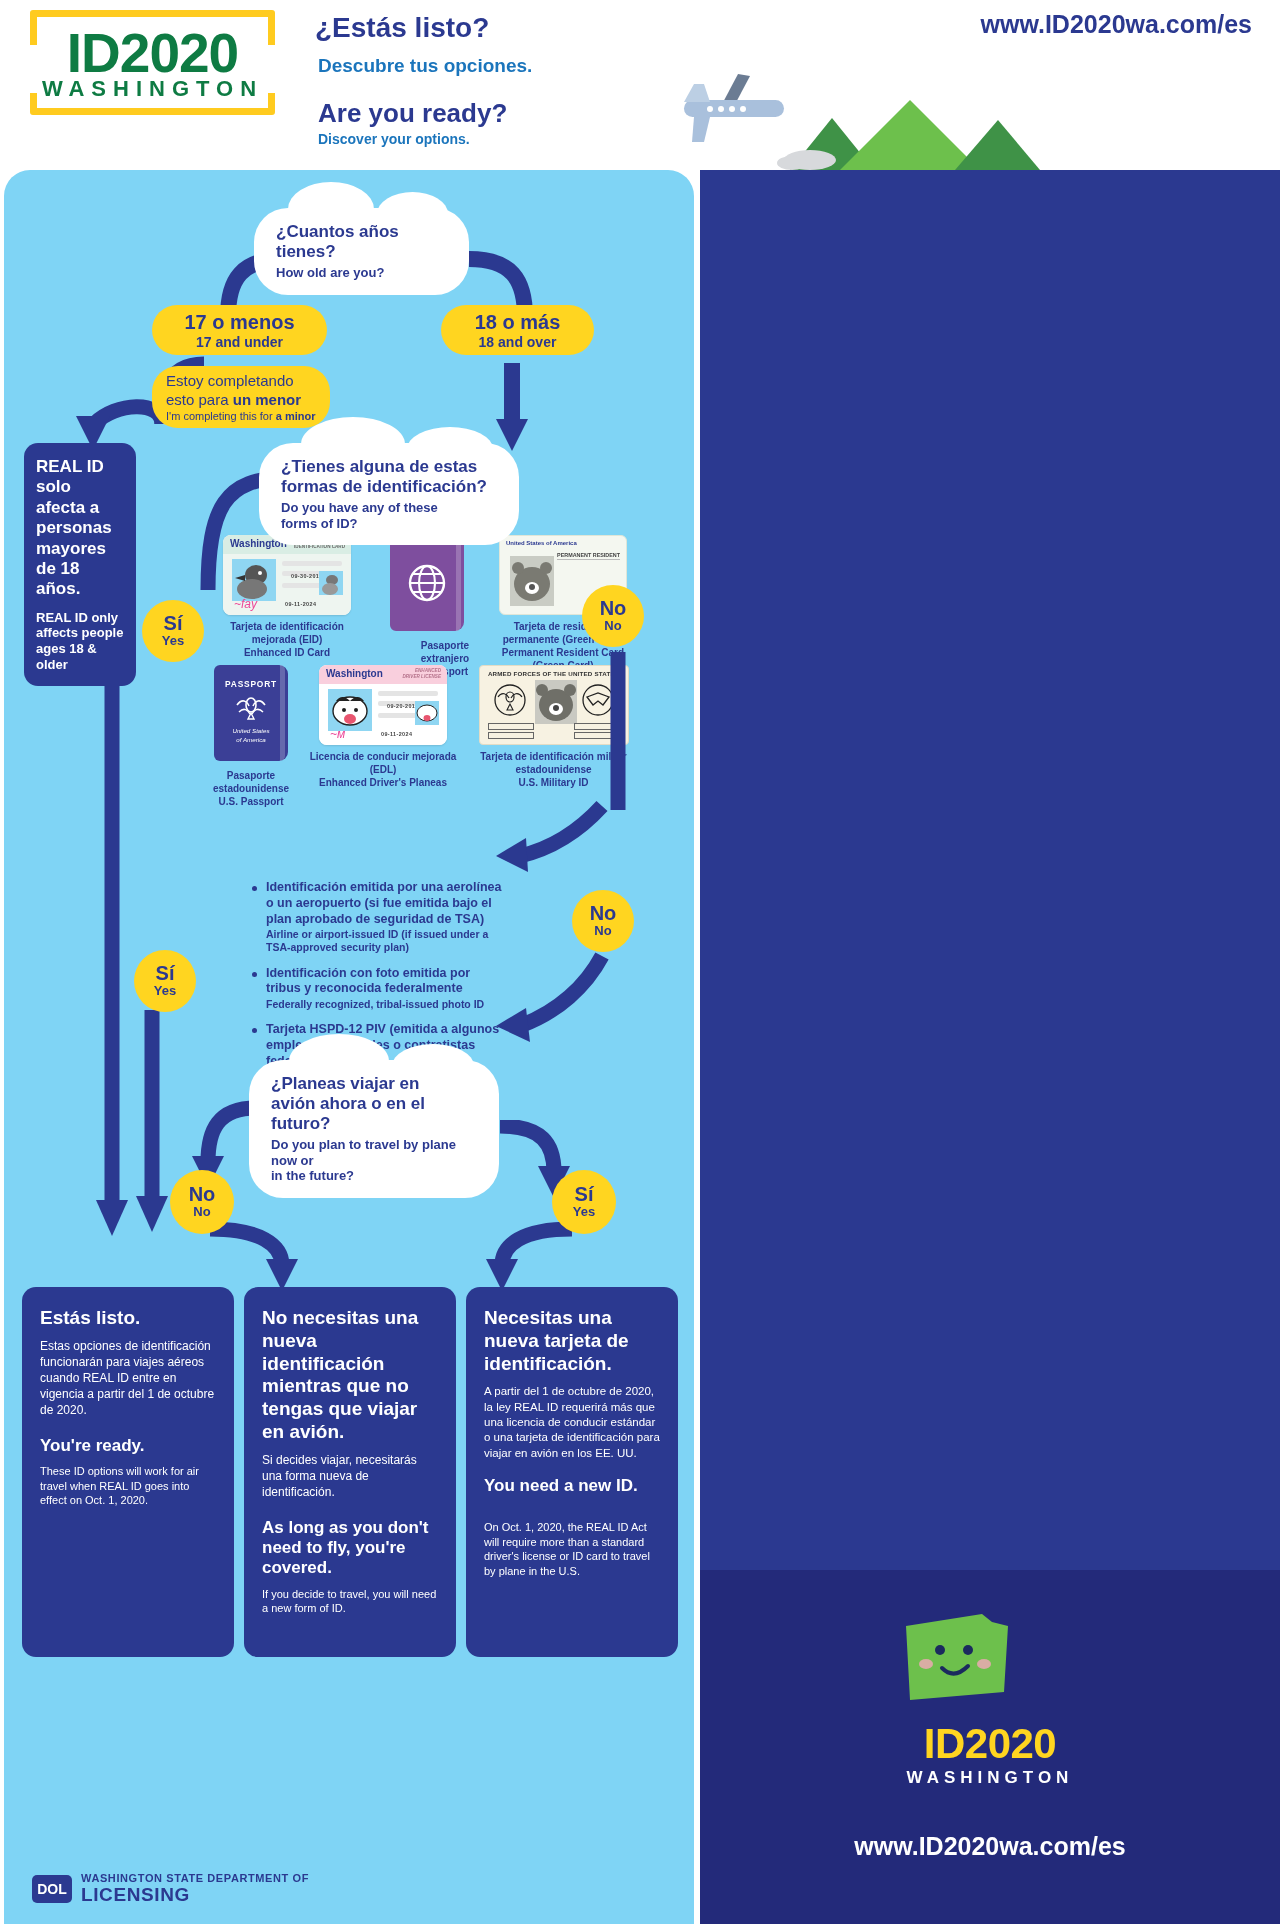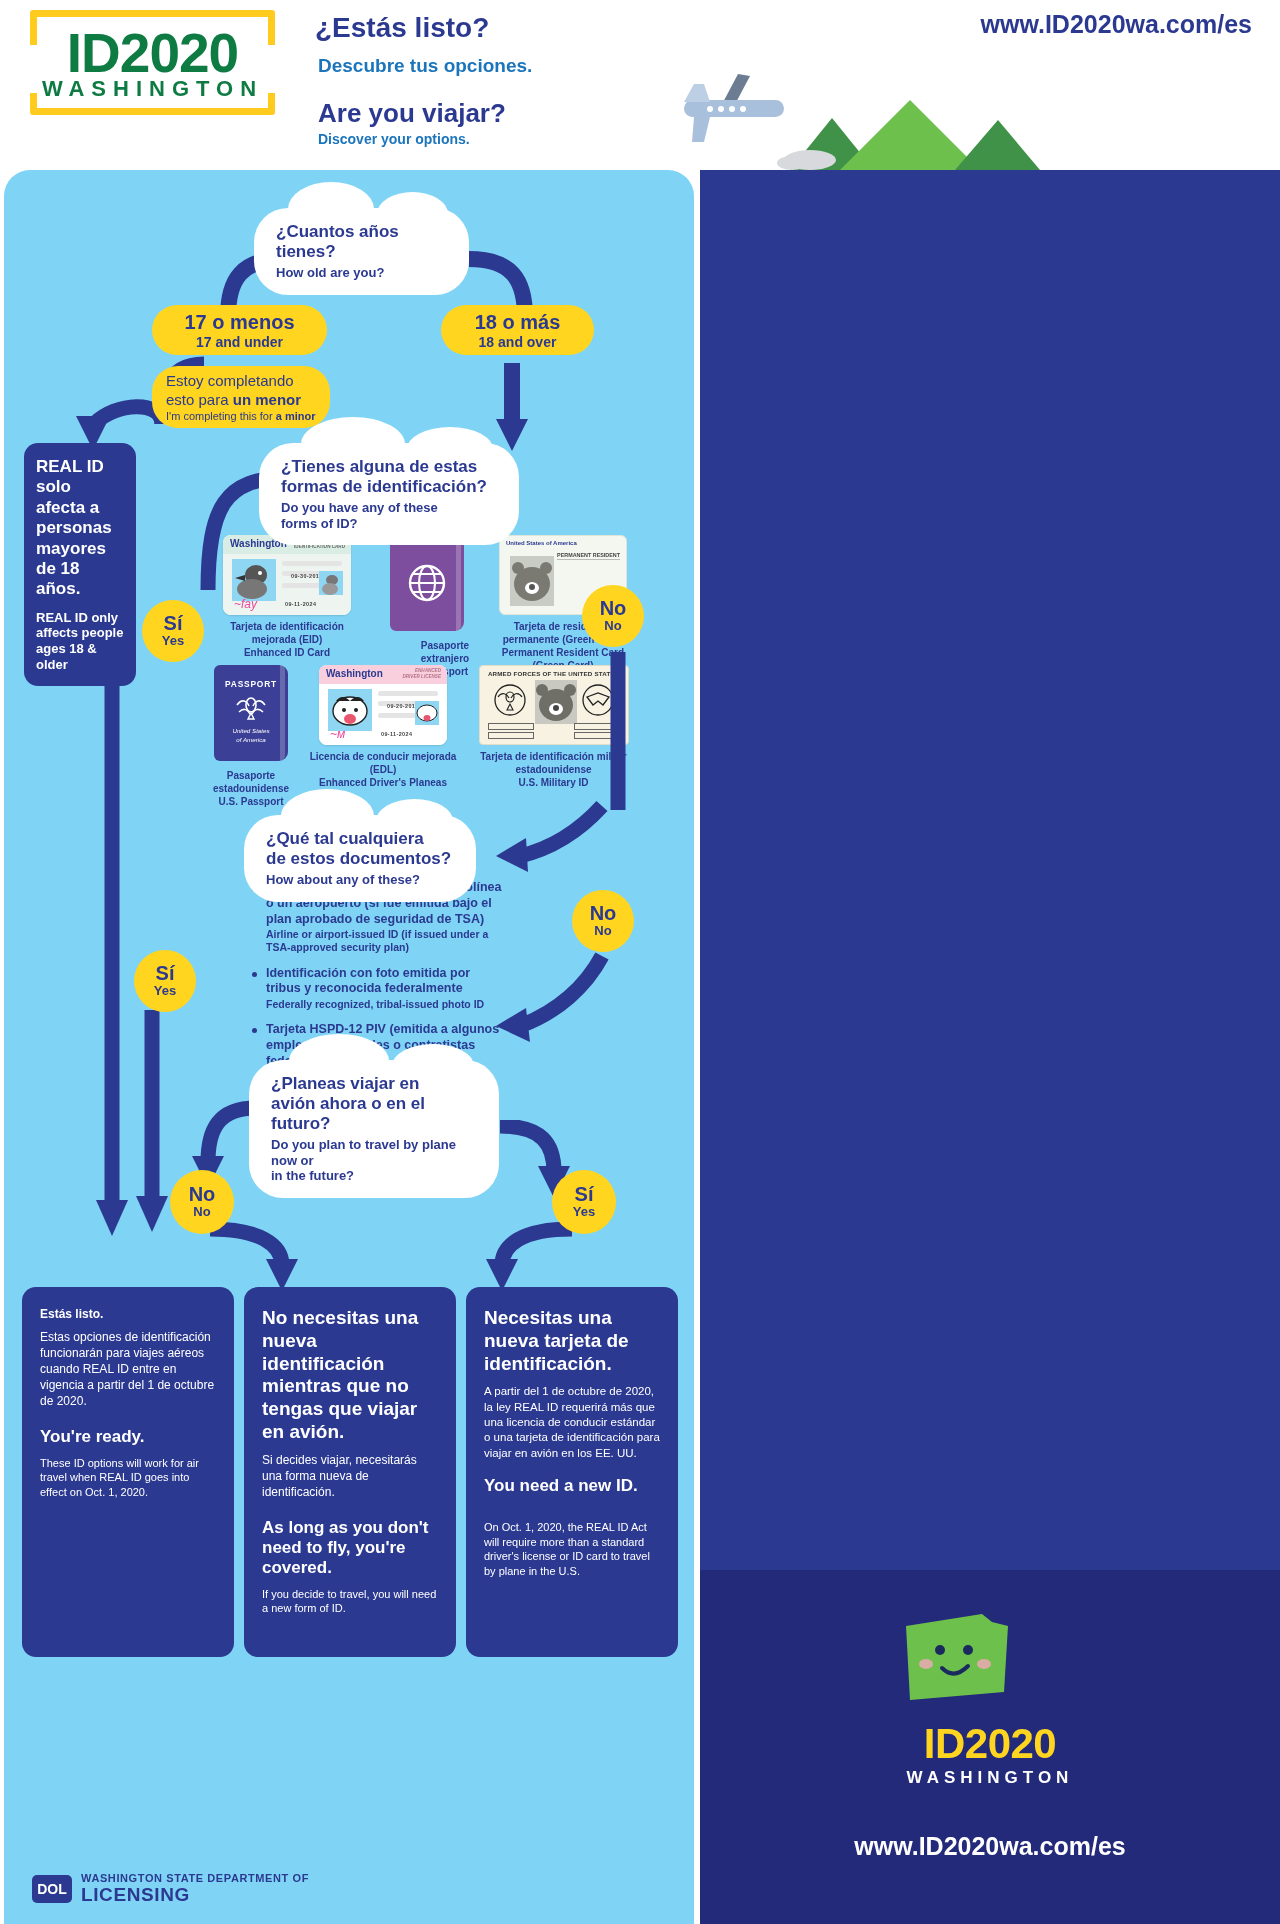--- a/index.html
+++ b/index.html
@@ -129,21 +129,21 @@
 </head>
 <body>
 
 <div class="header">
   <div class="logo-box">
     <div class="logo-id2020">ID2020</div>
     <div class="logo-wash">WASHINGTON</div>
   </div>
   <div class="head-es-title">¿Estás listo?</div>
   <div class="head-es-sub">Descubre tus opciones.</div>
-  <div class="head-en-title">Are you viajar?</div>
+  <div class="head-en-title">Are you ready?</div>
   <div class="head-en-sub">Discover your options.</div>
   <div class="head-url">www.ID2020wa.com/es</div>
 
   <svg class="plane-art" width="115" height="75">
     <polygon points="58,2 70,4 52,38 40,36" fill="#6B7C93"></polygon>
     <rect x="4" y="28" width="100" height="17" rx="8.5" fill="#A9C0DC"></rect>
     <polygon points="14,45 30,45 24,70 12,70" fill="#A9C0DC"></polygon>
     <polygon points="4,30 30,30 24,12 14,12" fill="#BCCFE4"></polygon>
     <circle cx="30" cy="37" r="3" fill="#fff"></circle>
       <circle cx="41" cy="37" r="3" fill="#fff"></circle>
@@ -383,27 +383,20 @@
         <div style="position:absolute;right:8px;top:66px;width:46px;height:7px;border:1px solid #666;"></div>
       </div>
       <div class="card-cap-es">Tarjeta de identificación militar estadounidense</div>
       <div class="card-cap-en">U.S. Military ID</div>
     </div>
 
     <svg class="arrow" style="left:518px;top:470px;" width="160" height="200">
       <path d="M96,12 C96,100 96,118 96,170" stroke="#2B3990" stroke-width="15" fill="none"></path>
     </svg>
 
-    <div class="cloud" style="left:240px;top:645px;width:232px;">
-      <div class="bump3"></div>
-      <div class="q-es">
-        <span>¿Qué tal cualquiera</span><br><span>de estos documentos?</span>
-      </div>
-      <div class="q-en">How about any of these?</div>
-    </div>
 
     <svg class="arrow" style="left:480px;top:630px;" width="130" height="110">
       <path d="M118,6 C96,30 70,48 36,56" stroke="#2B3990" stroke-width="15" fill="none"></path>
       <polygon points="42,38 44,72 12,56" fill="#2B3990"></polygon>
     </svg>
 
     <ul class="bullets" style="left:248px;top:710px;width:250px;">
       <li>
         <div class="b-es">Identificación emitida por una aerolínea o un aeropuerto (si fue emitida bajo el plan aprobado de seguridad de TSA)</div>
         <div class="b-en">Airline or airport-issued ID (if issued under a TSA-approved security plan)</div>
@@ -472,21 +465,21 @@
     <svg class="arrow" style="left:198px;top:1045px;" width="140" height="80">
       <path d="M8,14 C58,14 80,30 80,50" stroke="#2B3990" stroke-width="15" fill="none"></path>
       <polygon points="64,44 96,44 80,76" fill="#2B3990"></polygon>
     </svg>
     <svg class="arrow" style="left:440px;top:1045px;" width="150" height="80">
       <path d="M128,14 C78,14 58,30 58,50" stroke="#2B3990" stroke-width="15" fill="none"></path>
       <polygon points="42,44 74,44 58,76" fill="#2B3990"></polygon>
     </svg>
 
     <div class="navybox" style="left:18px;top:1117px;width:212px;height:370px;padding:20px 18px;">
-      <div class="nb-es-h" style="font-size:12px;">Estás listo.</div>
+      <div class="nb-es-h" style="font-size:19px;">Estás listo.</div>
       <div class="nb-body" style="margin-top:9px;font-size:12px;">Estas opciones de identificación funcionarán para viajes aéreos cuando REAL ID entre en vigencia a partir del 1 de octubre de 2020.</div>
       <div class="nb-en-h" style="font-size:17px;margin-top:17px;">You're ready.</div>
       <div class="nb-body" style="margin-top:8px;">These ID options will work for air travel when REAL ID goes into effect on Oct. 1, 2020.</div>
     </div>
 
     <div class="navybox" style="left:240px;top:1117px;width:212px;height:370px;padding:20px 18px;">
       <div class="nb-es-h" style="font-size:19px;">No necesitas una nueva identificación mientras que no tengas que viajar en avión.</div>
       <div class="nb-body" style="margin-top:9px;font-size:12px;">Si decides viajar, necesitarás una forma nueva de identificación.</div>
       <div class="nb-en-h" style="font-size:17px;margin-top:17px;">As long as you don't need to fly, you're covered.</div>
       <div class="nb-body" style="margin-top:8px;">If you decide to travel, you will need a new form of ID.</div>

